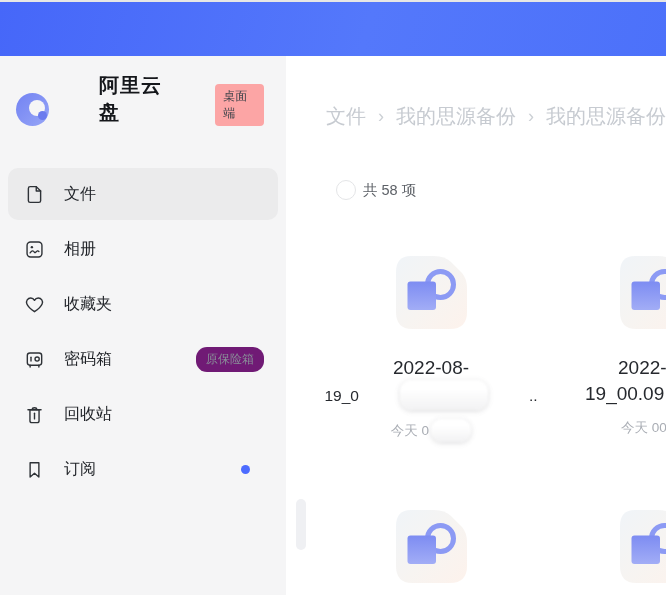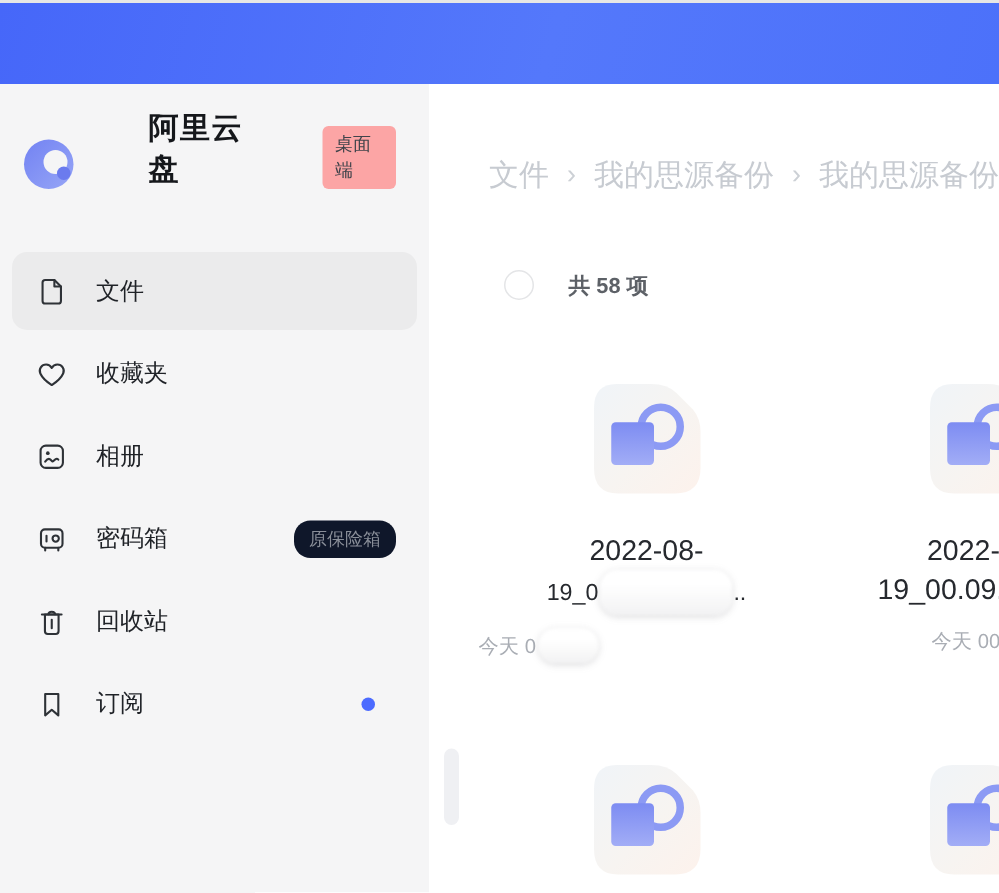--- a/index.html
+++ b/index.html
@@ -31,51 +31,51 @@
 
   
   .nav { margin-top:42px; padding:0 8px; }
   .nav-item { display:flex; align-items:center; height:52px; margin-bottom:3px;
     border-radius:10px; padding:0 14px 0 16px; cursor:pointer; }
   .nav-item.active { background:#ebebec; }
   .nav-item .nicon { width:21px; height:21px; flex:none; display:flex; }
   .nav-item .nicon svg { width:21px; height:21px; stroke:#2e3237; stroke-width:1.6;
     fill:none; stroke-linecap:round; stroke-linejoin:round; }
   .nav-item .nlabel { margin-left:19px; font-size:16px; color:#1f2227; }
-  .pill-badge { margin-left:auto; background:#0f172a; color:#898e98; font-size:12px;
+  .pill-badge { margin-left:auto; background:#701a75; color:#898e98; font-size:12px;
     padding:4px 10px; border-radius:11px; }
   .notif-dot { margin-left:auto; margin-right:14px; width:9px; height:9px;
     border-radius:50%; background:#4c6bff; }
 
   
   .scroll-pill { position:absolute; left:296px; top:499px; width:10px; height:51px;
     border-radius:5px; background:#eff0f3; }
 
   
   .breadcrumb { position:absolute; left:40px; top:47px; width:380px; overflow:hidden;
     display:flex; align-items:center; white-space:nowrap; font-size:20px; color:#c7cbd1; }
   .crumb { flex:none; cursor:pointer; }
   .crumb-sep { flex:none; margin:0 12px; font-size:18px; color:#ccd0d5; }
 
   
   .select-row { position:absolute; left:50px; top:124px; display:flex; align-items:center; }
   .select-circle { width:20px; height:20px; border-radius:50%; border:1.5px solid #e4e5e7;
     background:#fff; cursor:pointer; flex:none; }
-  .count-label { margin-left:23px; font-size:14.5px; color:#5d6167;font-weight:bold; }
+  .count-label { margin-left:7px; font-size:14.5px; color:#5d6167; }
 
   
   .grid { position:absolute; left:33px; top:198px; width:460px; height:400px; }
   .card { position:absolute; width:224px; height:254px; cursor:pointer; }
   .card .ficon { position:absolute; left:75px; top:0; width:74px; height:77px; }
   .fname { position:absolute; font-size:19px; color:#26292e; line-height:26px; white-space:nowrap; }
   .fname.c { width:100%; text-align:center; }
   .l2flex { position:absolute; top:127px; left:0; width:100%; display:flex;
-    justify-content:center; align-items:center; font-size:15.5px; color:#26292e; }
+    justify-content:center; align-items:center; font-size:15.5px; color:#26292e;gap:40px; }
   .fdate { position:absolute; top:165px; font-size:13.5px; color:#a9adb4; white-space:nowrap; }
-  .fdate.c { left:0; width:100%; display:flex; justify-content:flex-start; align-items:center; }
+  .fdate.c { left:0; width:100%; display:flex; justify-content:center; align-items:center; }
   .top-l1 { top:101px; }
 
   
   .redact { display:inline-block; background:linear-gradient(180deg,#ffffff 30%,#f2f2f3 100%);
     border-radius:12px; box-shadow:0 1px 5px rgba(120,120,125,0.28); filter:blur(1px); }
   .redact.name-blob { width:88px; height:30px; margin:0 1px; transform:translateY(-1px); }
   .redact.date-blob { width:40px; height:23px; margin-left:2px; }
 
   
   .card.col2 .fname.p1 { left:75px; top:101px; }
@@ -130,35 +130,35 @@
                 <path d="M7 3h7l5 5v11a2 2 0 0 1-2 2H7a2 2 0 0 1-2-2V5a2 2 0 0 1 2-2z"></path>
                 <path d="M14 3v5h5"></path>
               </svg>
           </span>
           <span class="nlabel">文件</span>
         </div>
 
         <div class="nav-item">
           <span class="nicon">
             <svg viewBox="0 0 24 24">
-                <path d="M12 20.2S5.3 15.9 3.3 11.4C1.8 8 4.3 4.6 7.7 4.6c1.9 0 3.4 1 4.3 2.6.9-1.6 2.4-2.6 4.3-2.6 3.4 0 5.9 3.4 4.4 6.8-2 4.5-8.7 8.8-8.7 8.8z"></path>
-              </svg>
-          </span>
-          <span class="nlabel">收藏夹</span>
-        </div>
-
-        <div class="nav-item">
-          <span class="nicon">
-            <svg viewBox="0 0 24 24">
                 <rect x="3.5" y="3.5" width="17" height="17" rx="4"></rect>
                 <circle cx="9" cy="9.3" r="1.4" fill="#2e3237" stroke="none"></circle>
                 <path d="M7 15.8c2.2-3 3.6-2.6 5-.6 1.3 1.8 2.8-3.4 5-1"></path>
               </svg>
           </span>
           <span class="nlabel">相册</span>
+        </div>
+
+        <div class="nav-item">
+          <span class="nicon">
+            <svg viewBox="0 0 24 24">
+                <path d="M12 20.2S5.3 15.9 3.3 11.4C1.8 8 4.3 4.6 7.7 4.6c1.9 0 3.4 1 4.3 2.6.9-1.6 2.4-2.6 4.3-2.6 3.4 0 5.9 3.4 4.4 6.8-2 4.5-8.7 8.8-8.7 8.8z"></path>
+              </svg>
+          </span>
+          <span class="nlabel">收藏夹</span>
         </div>
 
         <div class="nav-item">
           <span class="nicon">
             <svg viewBox="0 0 24 24">
                 <rect x="3.8" y="4.5" width="16.4" height="14" rx="3"></rect>
                 <circle cx="15" cy="11.5" r="2.4"></circle>
                 <path d="M8 9.3v4.4"></path>
                 <path d="M7 18.5v2M17 18.5v2"></path>
               </svg>

